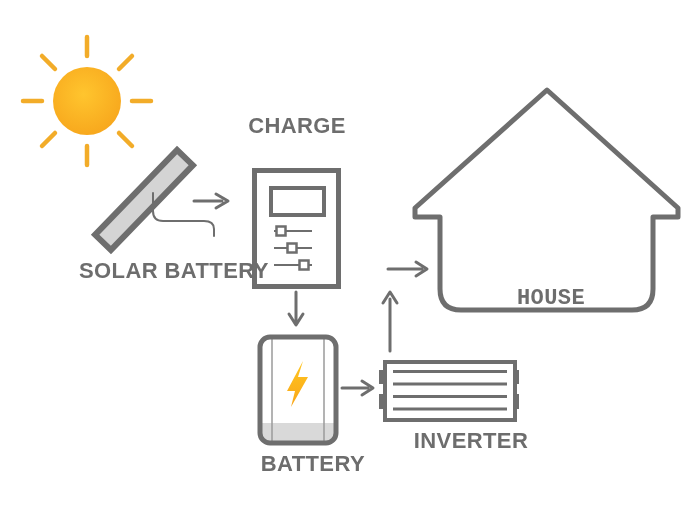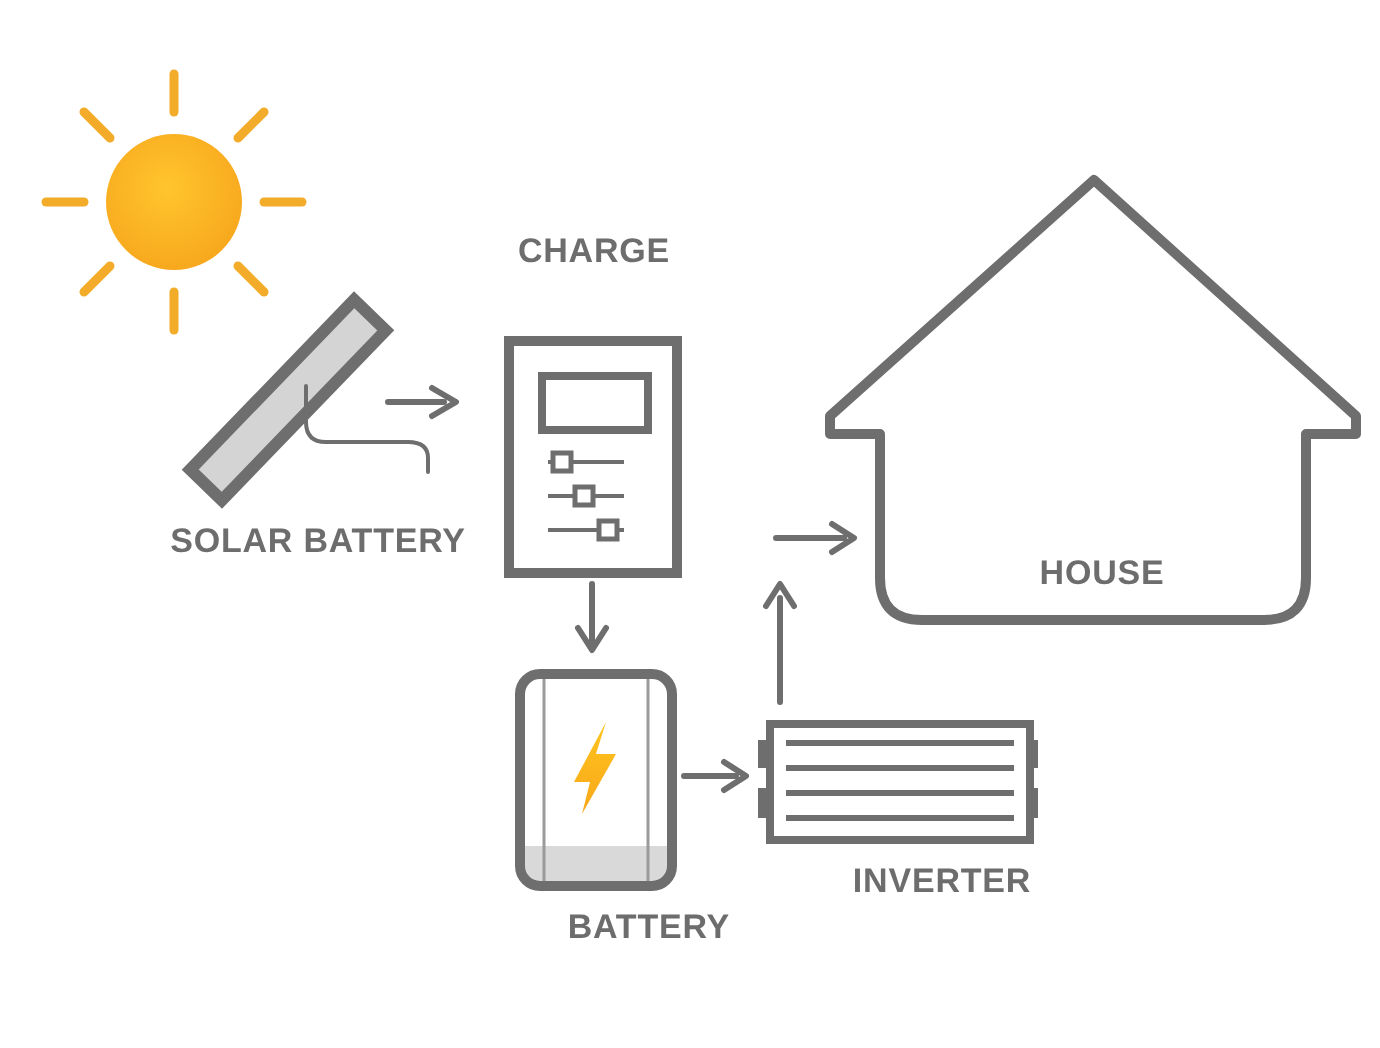--- a/index.html
+++ b/index.html
@@ -17,21 +17,21 @@
     width:690px;height:524px;
     background:var(--bg);
     overflow:hidden;
     font-family:"Liberation Sans", sans-serif;
   }
   #shapes{position:absolute;left:0;top:0;}
   .label{
     position:absolute;
     color:var(--label);
     font-weight:700;
-    font-size:17px;
+    font-size:22px;
     letter-spacing:0.4px;
     text-align:center;
     line-height:20px;
     white-space:nowrap;
   }
   .outline{stroke:var(--gray);fill:none;}
   .filled-white{fill:#ffffff;stroke:var(--gray);}
 </style>
 </head>
 <body>
@@ -127,15 +127,15 @@
   <div class="label" style="left:217px;top:116px;width:160px;">
     <div>CHARGE</div>
   </div>
 
   <div class="label" style="left:79px;top:261px;width:160px;">SOLAR BATTERY</div>
 
   <div class="label" style="left:225px;top:454px;width:140px;text-align:right;">BATTERY</div>
 
   <div class="label" style="left:401px;top:431px;width:140px;">INVERTER</div>
 
-  <div class="label" style="left:481px;top:277px;width:140px;">HOUSE</div>
+  <div class="label" style="left:481px;top:289px;width:140px;font-family:Liberation Mono, monospace;">HOUSE</div>
 
 </div>
 
 </body></html>

